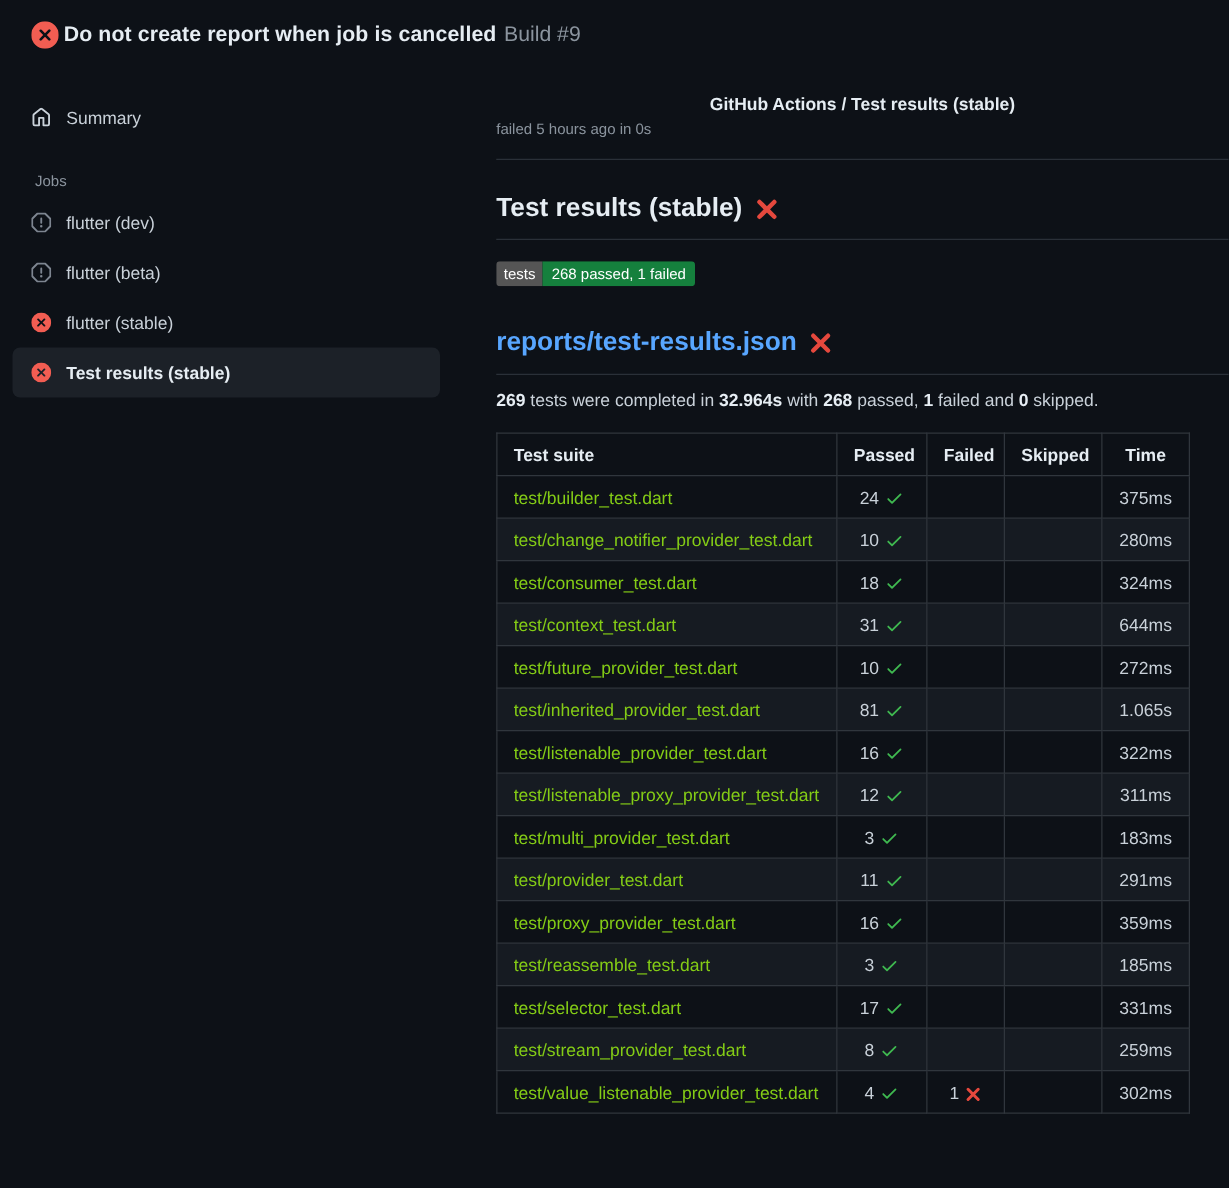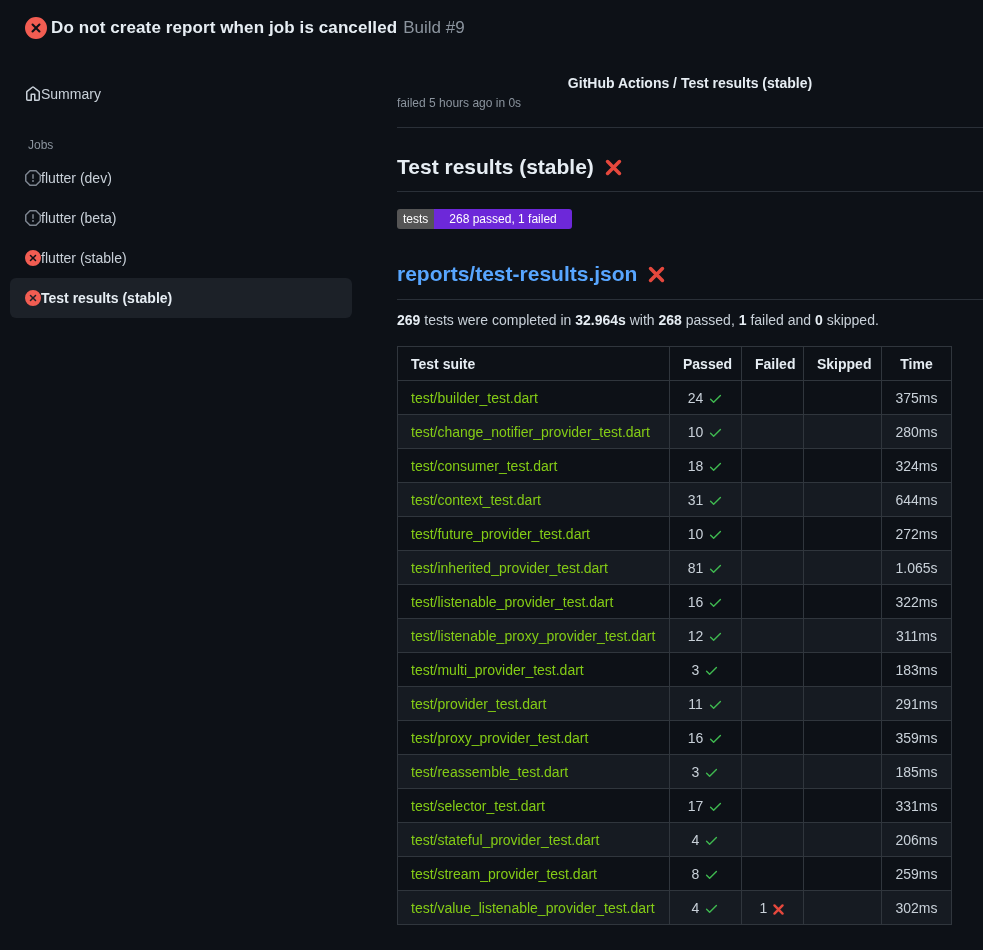--- a/index.html
+++ b/index.html
@@ -10,21 +10,21 @@
   .app-header { display:flex; align-items:center; gap:4px; padding:17px 25px 15px 25px; }
   .app-header .status-icon { width:22px; height:22px; flex:0 0 auto; }
   .app-title { font-size:17px; font-weight:700; color:#e6edf3; letter-spacing:.1px; }
   .app-build { font-size:17px; font-weight:400; color:#8b949e; margin-left:2px; }
 
   
   .layout { display:flex; align-items:flex-start; }
 
   
   .sidebar { width:387px; flex:0 0 auto; padding:22px 35px 0 10px; }
-  .side-item { display:flex; align-items:center; height:36px; padding:0 15px;
+  .side-item { display:flex; align-items:center; gap:12px; height:36px; padding:0 15px;
     border-radius:6px; font-size:14px; color:#c9d1d9; cursor:pointer; }
   .side-item svg { flex:0 0 auto; }
   .jobs-label { font-size:12px; color:#8b949e; margin:26px 0 6px 18px; }
   .job-list .side-item { height:40px; margin-bottom:0; }
   .side-item.selected { background:#1c2128; color:#e6edf3; font-weight:700; }
 
   
   .main { flex:1 1 auto; padding:21px 0 0 10px; min-width:0; }
   .breadcrumb { font-size:14px; font-weight:700; color:#e6edf3;text-align:center; }
   .run-meta { font-size:12px; color:#8b949e; margin-top:5px; }
@@ -35,21 +35,21 @@
     padding-bottom:12px; border-bottom:1px solid #2a3038; }
   h1.report-h { margin-top:27px; }
   h2.report-h { margin-top:33px; padding-bottom:13px; }
   h2.report-h a { color:#58a6ff; text-decoration:none; }
   .cross-mark { width:19px; height:19px; flex:0 0 auto; }
 
   
   .badge { display:inline-flex; margin-top:17px; border-radius:3px; overflow:hidden;
     font-size:12px; line-height:20px; height:20px; }
   .badge .badge-label { background:#555555; color:#fff; padding:0 6px; }
-  .badge .badge-value { background:#6d28d9; color:#fff; padding:0 15px; }
+  .badge .badge-value { background:#15803d; color:#fff; padding:0 7px; }
 
   
   .summary-line { margin-top:12px; font-size:14px; color:#c9d1d9; }
   .summary-line b { color:#e6edf3; font-weight:700; }
 
   
   table.results { border-collapse:collapse; margin-top:18px; width:554px; table-layout:fixed;
     font-size:14px; }
   .results th, .results td { border:1px solid #30363d; padding:7px 13px; height:34px; }
   .results th { font-weight:700; color:#e6edf3; text-align:center; }
@@ -333,33 +333,20 @@
                   <path fill="#3fb950" d="M13.78 4.22a.75.75 0 0 1 0 1.06l-7.25 7.25a.75.75 0 0 1-1.06 0L2.22 9.28a.751.751 0 0 1 .018-1.042.751.751 0 0 1 1.042-.018L6 10.94l6.72-6.72a.75.75 0 0 1 1.06 0Z"></path>
                 </svg></span>
         </td>
         <td class="failed icon-inline">
           <span class="cellval"></span>
         </td>
         <td class="skipped"><span class="cellval"></span></td>
         <td class="time">331ms</td>
       </tr>
 
-      <tr>
-        <td class="suite"><a href="#">test/stateful_provider_test.dart</a></td>
-        <td class="passed icon-inline">
-          <span class="cellval">4</span><span><svg width="15" height="15" viewBox="0 0 16 16">
-                  <path fill="#3fb950" d="M13.78 4.22a.75.75 0 0 1 0 1.06l-7.25 7.25a.75.75 0 0 1-1.06 0L2.22 9.28a.751.751 0 0 1 .018-1.042.751.751 0 0 1 1.042-.018L6 10.94l6.72-6.72a.75.75 0 0 1 1.06 0Z"></path>
-                </svg></span>
-        </td>
-        <td class="failed icon-inline">
-          <span class="cellval"></span>
-        </td>
-        <td class="skipped"><span class="cellval"></span></td>
-        <td class="time">206ms</td>
-      </tr>
 
       <tr>
         <td class="suite"><a href="#">test/stream_provider_test.dart</a></td>
         <td class="passed icon-inline">
           <span class="cellval">8</span><span><svg width="15" height="15" viewBox="0 0 16 16">
                   <path fill="#3fb950" d="M13.78 4.22a.75.75 0 0 1 0 1.06l-7.25 7.25a.75.75 0 0 1-1.06 0L2.22 9.28a.751.751 0 0 1 .018-1.042.751.751 0 0 1 1.042-.018L6 10.94l6.72-6.72a.75.75 0 0 1 1.06 0Z"></path>
                 </svg></span>
         </td>
         <td class="failed icon-inline">
           <span class="cellval"></span>

